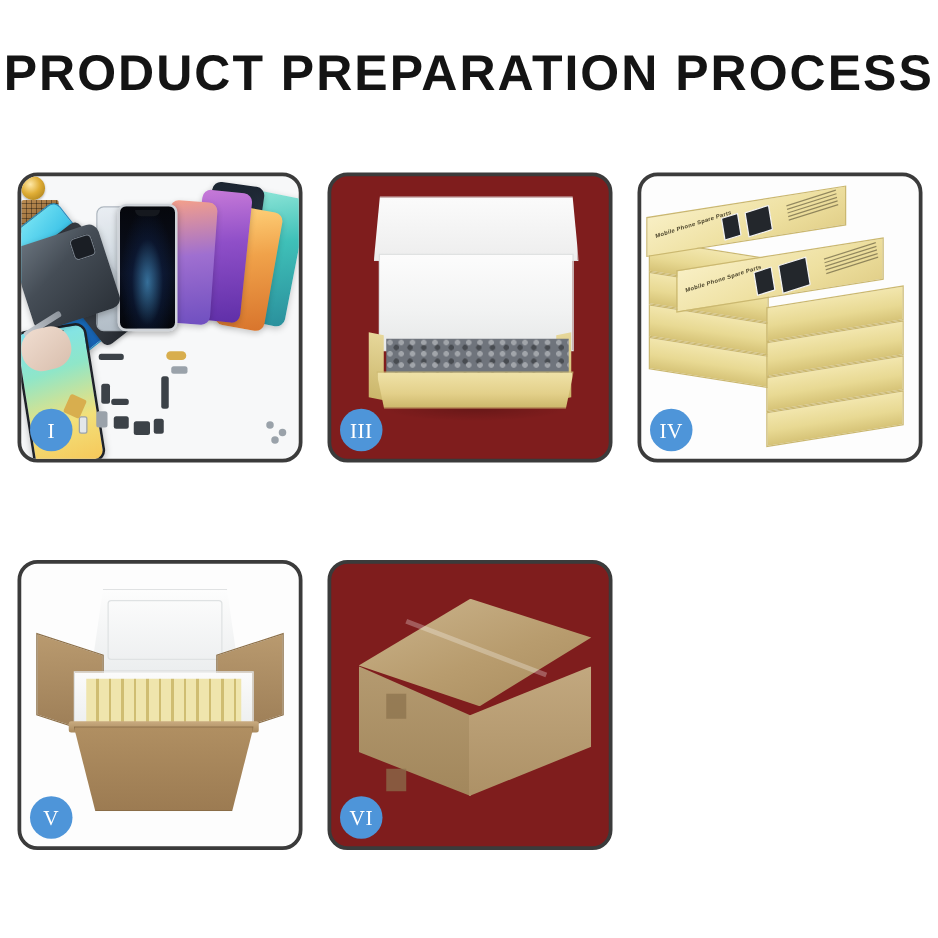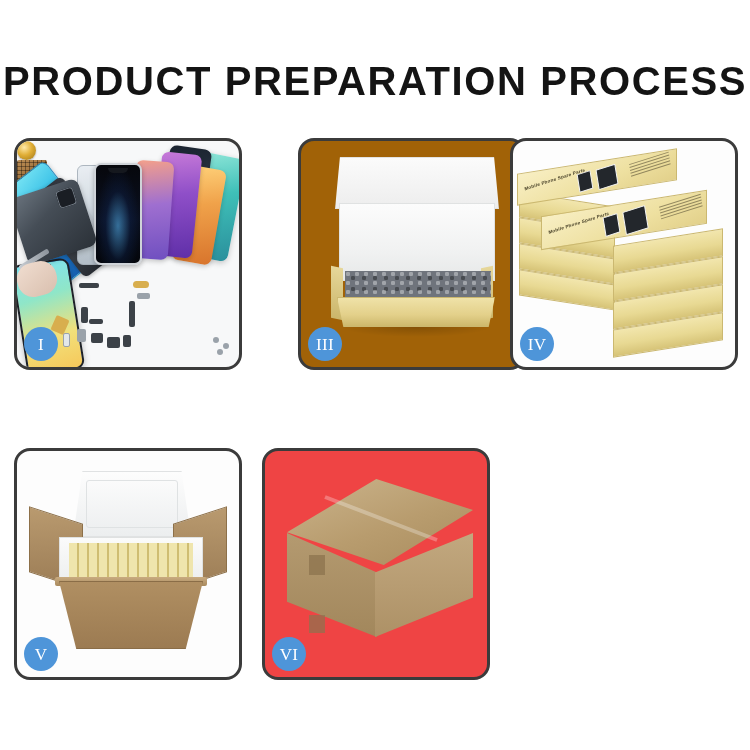--- a/index.html
+++ b/index.html
@@ -6,21 +6,21 @@
   * { box-sizing: border-box; margin: 0; padding: 0; }
   html, body {
     width: 750px; height: 750px;
     background: #ffffff;
     font-family: "Liberation Sans", sans-serif;
     overflow: hidden;
   }
   .page { position: relative; width: 750px; height: 750px; background: #fff; }
 
   
-  .header { padding-top: 60px; text-align: center; }
+  .header { padding-top: 38px; text-align: center; }
   .title {
     font-size: 40px; font-weight: 700; letter-spacing: 1.6px;
     color: #141414; line-height: 1.08; white-space: nowrap;
   }
   .subtitle {
     margin-top: 9px; font-size: 15.2px; font-weight: 400;
     color: #1c1c1c; letter-spacing: .15px; white-space: nowrap;
   }
 
   
@@ -191,21 +191,21 @@
     position: absolute; background: linear-gradient(150deg,#e8c47c,#b8862f);
     border-radius: 3px;
   }
   .p2-g1 { left: 22px; top: 12px; width: 11px; height: 9px; }
   .p2-g2 { left: 18px; top: 80px; width: 15px; height: 12px; transform: rotate(-14deg); }
   .p2-g3 { left: 78px; top: 190px; width: 14px; height: 22px; transform: rotate(12deg); }
   .p2-g4 { left: 24px; top: 192px; width: 14px; height: 24px; transform: rotate(-8deg);
            position:absolute; background: linear-gradient(150deg,#e8c47c,#b8862f); border-radius:3px; }
 
   
-  .p3 { background: #a16207; margin-left: 36px; }
+  .p3 { background: #7f1d1d; }
   .p3-lid {
     position: absolute; left: 34px; top: 16px; width: 164px; height: 52px;
     background: linear-gradient(180deg,#fbfbfb 0%,#ededed 100%);
     border: 1px solid #e2e2e2;
     clip-path: polygon(3% 0%, 97% 0%, 100% 100%, 0% 100%);
   }
   .p3-foam {
     position: absolute; left: 38px; top: 62px; width: 156px; height: 78px;
     background: linear-gradient(180deg,#fcfcfc 0%,#f1f2f2 60%,#e6e8e8 100%);
     border: 1px solid #e0e2e2;
@@ -296,21 +296,21 @@
     background: linear-gradient(180deg,#b08f62 0%,#9c7b52 100%);
     border:1px solid #8a6d47;
     clip-path: polygon(0% 0%, 100% 0%, 88% 100%, 12% 100%);
   }
   .p5-rim {
     position:absolute; left:38px; top:126px; width:152px; height:9px;
     background: linear-gradient(180deg,#c9ab80,#a98a5e); border-radius:2px;
   }
 
   
-  .p6 { background: #ef4444; }
+  .p6 { background: #7f1d1d; }
   .p6-top {
     position:absolute; left:22px; top:28px; width:186px; height:86px;
     background: linear-gradient(160deg,#cbb48c 0%,#b89c6e 55%,#a98c5e 100%);
     clip-path: polygon(48% 0%, 100% 36%, 52% 100%, 0% 62%);
     border-radius: 2px;
   }
   .p6-left {
     position:absolute; left:22px; top:82px; width:90px; height:104px;
     background: linear-gradient(180deg,#b49a70 0%,#a2875c 100%);
     clip-path: polygon(0% 0%, 100% 38%, 100% 100%, 0% 66%);

